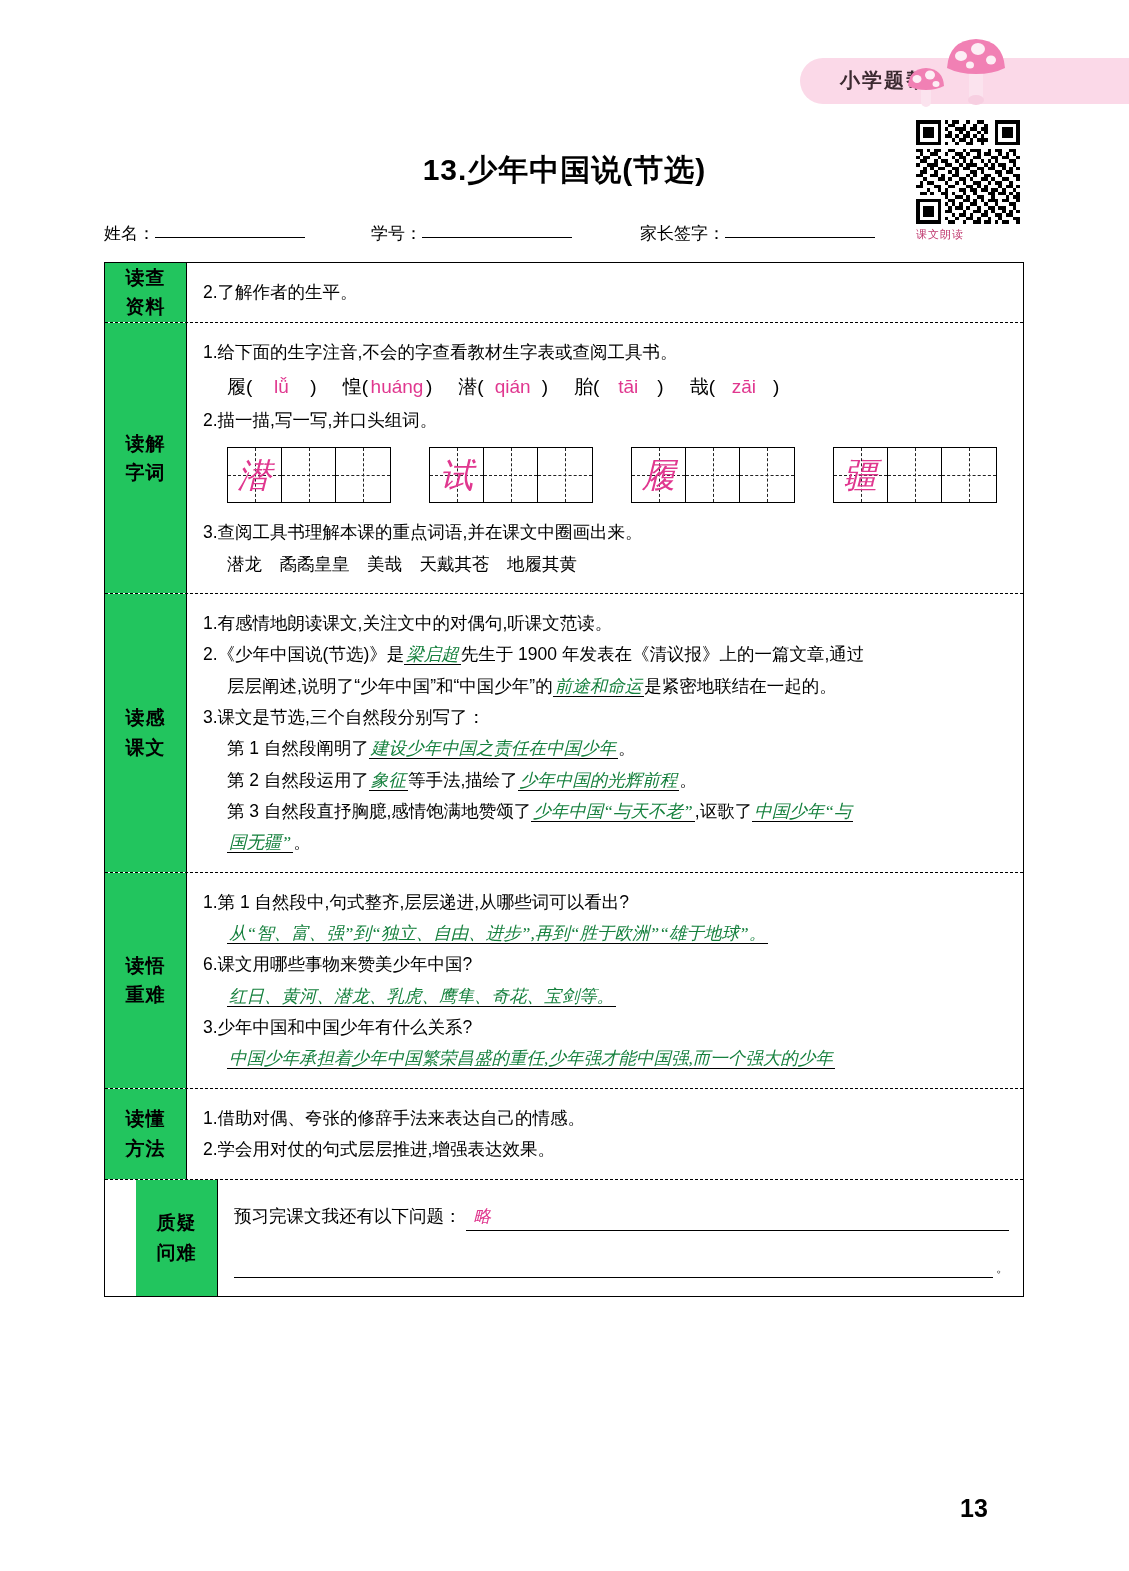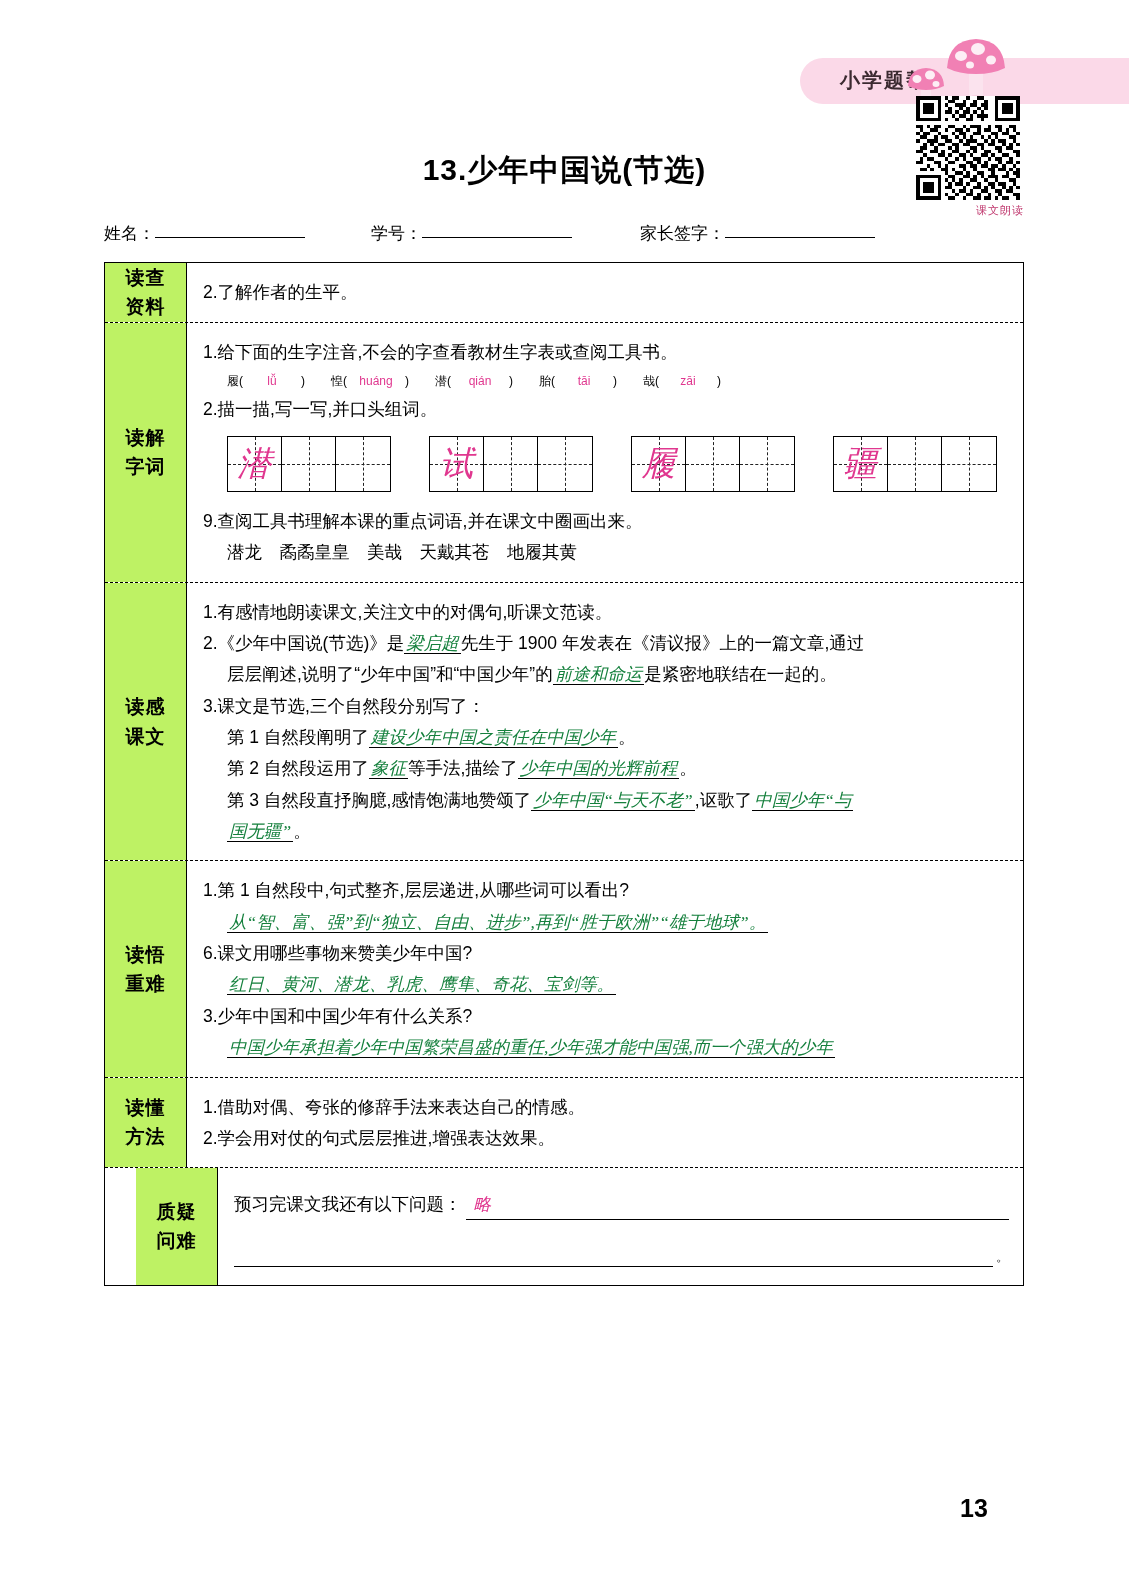--- a/index.html
+++ b/index.html
@@ -48,24 +48,24 @@
     position: absolute;
     top: 66px;
     left: 906px;
     width: 40px;
     height: 42px;
   }
 
   
   .qr-wrap {
     position: absolute;
-    top: 96px;
+    top: 120px;
     left: 916px;
     width: 108px;
-    text-align: right;
+    text-align: left;
   }
   .qr-box {
     width: 104px;
     height: 104px;
     display: block;
   }
   .qr-caption {
     margin-top: 3px;
     font-size: 11px;
     color: #c0396f;
@@ -118,21 +118,21 @@
   }
   .srow {
     display: flex;
     border-bottom: 1.4px dashed #000;
     box-sizing: border-box;
   }
   .srow:last-child { border-bottom: none; padding-left: 31px; }
   .scat {
     width: 82px;
     flex: 0 0 82px;
-    background: #bef264;
+    background: #22c55e;
     border-right: 1.6px solid #000;
     box-sizing: border-box;
     display: flex;
     flex-direction: column;
     align-items: center;
     justify-content: center;
     font-family: "Liberation Sans", sans-serif;
     font-size: 19px;
     font-weight: bold;
     line-height: 1.55;
@@ -155,21 +155,21 @@
     border-bottom: 1.2px solid #000;
     padding: 0 2px;
   }
 
   
   .pyline {
     display: flex;
     align-items: flex-end;
     padding-left: 24px;
     margin: 6px 0 2px 0;
-    font-size: 12px;
+    font-size: 19px;
   }
   .pyitem { margin-right: 26px; white-space: nowrap; }
   .pyval {
     display: inline-block;
     min-width: 58px;
     text-align: center;
     color: #e0378f;
     font-family: "Liberation Sans", sans-serif;
   }
 
@@ -599,21 +599,21 @@
         </div>
         <div class="grid-box">
           <div class="gcell">
               <span class="gchar">疆</span>
             </div>
           <div class="gcell"></div>
           <div class="gcell"></div>
         </div>
       </div>
 
-      <div class="line">9.查阅工具书理解本课的重点词语,并在课文中圈画出来。</div>
+      <div class="line">3.查阅工具书理解本课的重点词语,并在课文中圈画出来。</div>
       <div class="line indent">潜龙　矞矞皇皇　美哉　天戴其苍　地履其黄</div>
     </div>
   </div>
 
   <div class="srow">
     <div class="scat">
       <span>读感</span>
       <span>课文</span>
     </div>
     <div class="sbody">

